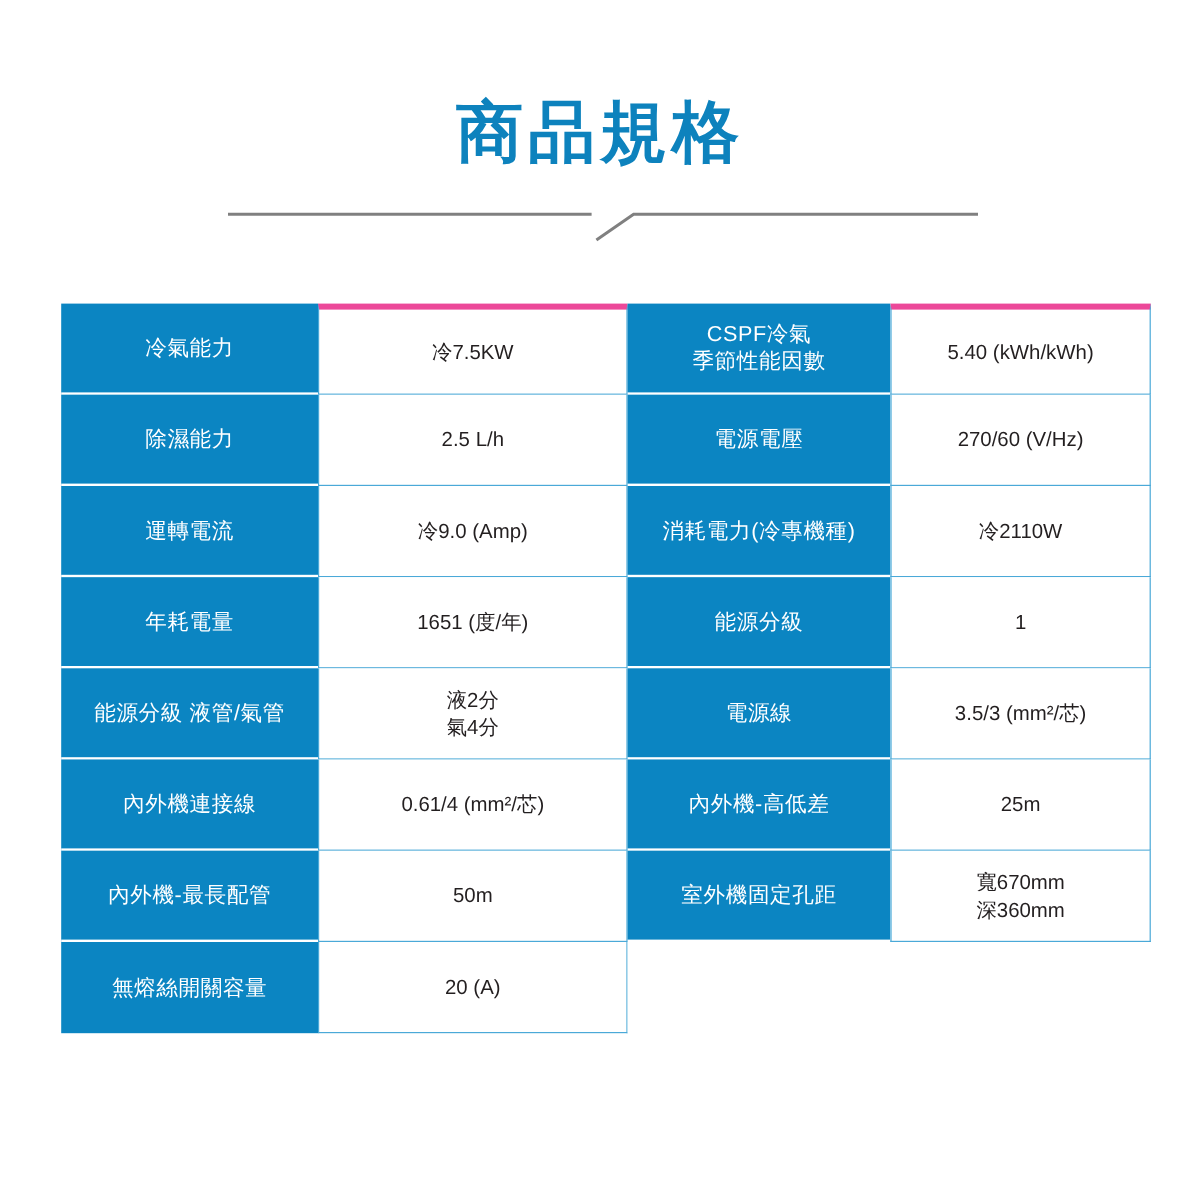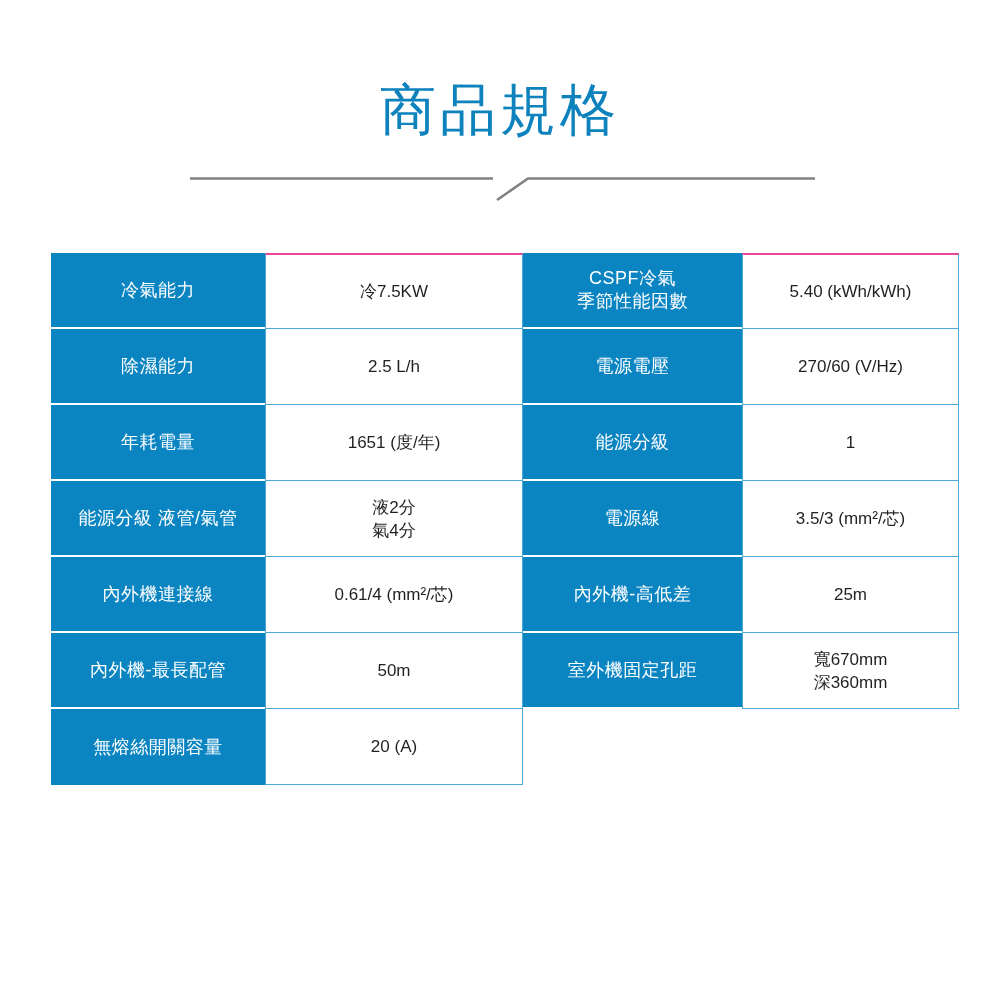--- a/index.html
+++ b/index.html
@@ -23,21 +23,21 @@
 
   
   .title {
     position: absolute;
     left: 0;
     top: 78px;
     width: 1000px;
     text-align: center;
     font-size: 56px;
     line-height: 64px;
-    font-weight: normal;
+    font-weight: bold;
     letter-spacing: 4px;
     color: #0d82bd;
     white-space: nowrap;
   }
 
   
   .divider {
     position: absolute;
     left: 190px;
     top: 168px;
@@ -74,21 +74,21 @@
   }
   .label-cell.last { border-bottom: none; }
 
   .value-cell {
     background: #ffffff;
     color: #231f20;
     border: 1px solid #4aa9d8;
     border-top: none;
     font-size: 17px;
   }
-  .value-cell.first-row { border-top: 2px solid #ec4899; }
+  .value-cell.first-row { border-top: 5px solid #ec4899; }
 
   .col-label-1 { width: 214px; }
   .col-value-1 { width: 258px; }
   .col-label-2 { width: 219px; }
   .col-value-2 { width: 217px; }
 
   .empty-cell {
     background: #ffffff;
     border: none;
   }
@@ -135,20 +135,32 @@
           <span class="val-line">2.5 L/h</span>
         </td>
         <td class="cell label-cell">
           <span class="val-line">電源電壓</span>
         </td>
         <td class="cell value-cell">
           <span class="val-line">270/60 (V/Hz)</span>
         </td>
       </tr>
 
+      <tr>
+        <td class="cell label-cell">運轉電流</td>
+        <td class="cell value-cell">
+          <span class="val-line">冷9.0 (Amp)</span>
+        </td>
+        <td class="cell label-cell">
+          <span class="val-line">消耗電力(冷專機種)</span>
+        </td>
+        <td class="cell value-cell">
+          <span class="val-line">冷2110W</span>
+        </td>
+      </tr>
 
       <tr>
         <td class="cell label-cell">年耗電量</td>
         <td class="cell value-cell">
           <span class="val-line">1651 (度/年)</span>
         </td>
         <td class="cell label-cell">
           <span class="val-line">能源分級</span>
         </td>
         <td class="cell value-cell">

